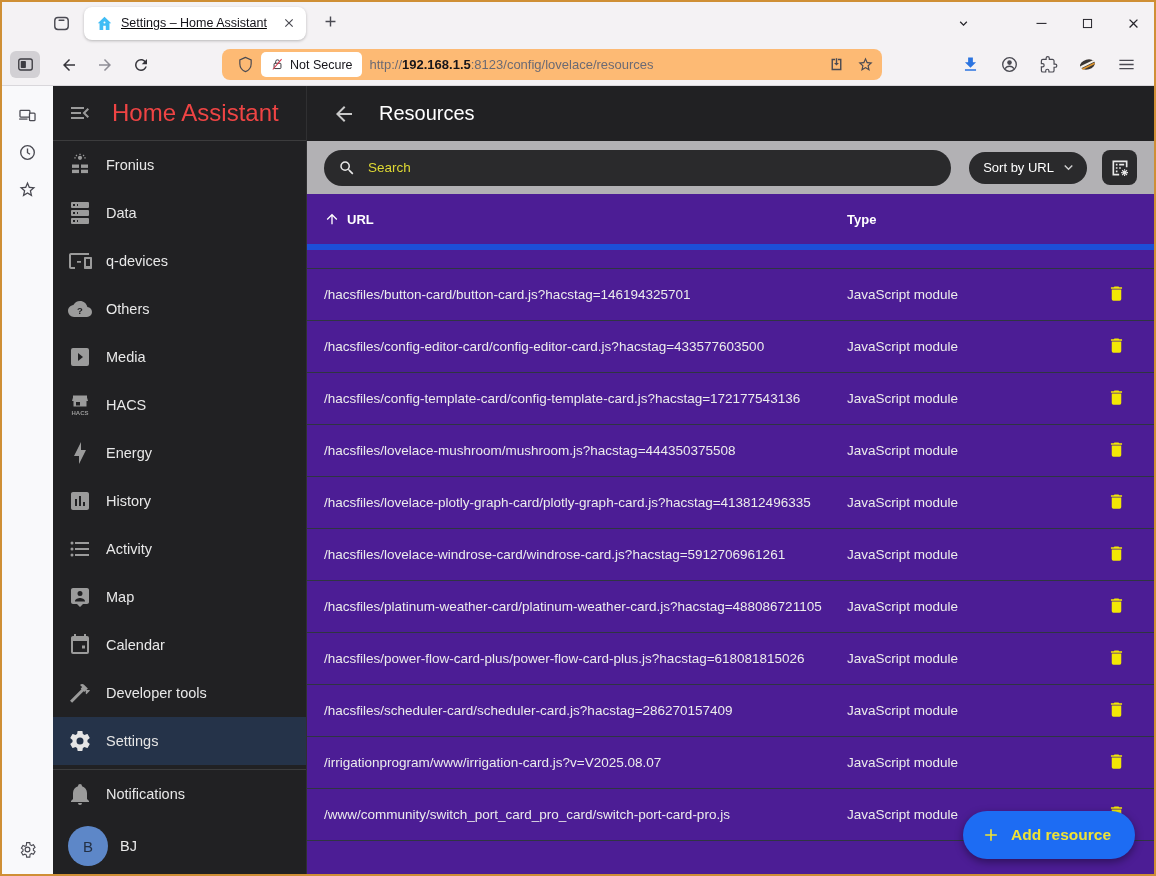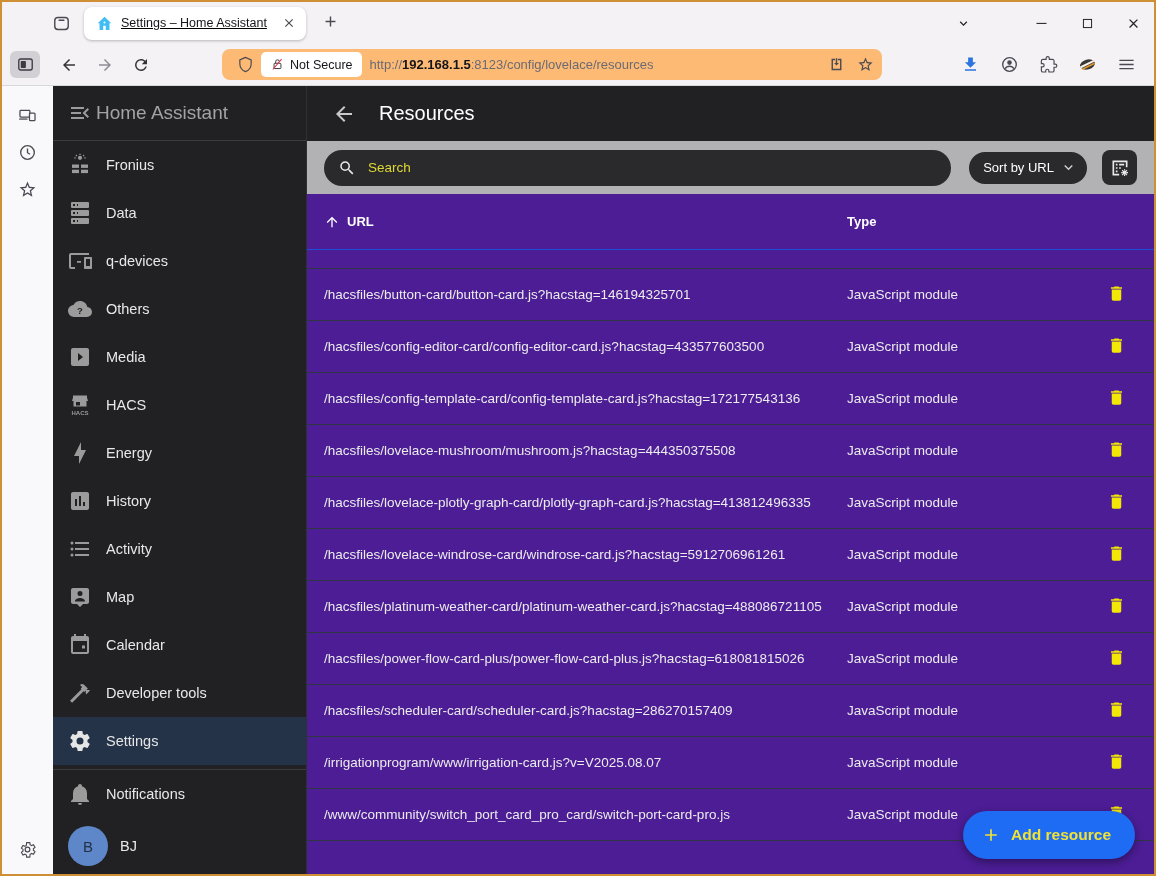--- a/index.html
+++ b/index.html
@@ -51,21 +51,21 @@
   .ffside{width:51px;background:#f9f9fb;display:flex;flex-direction:column;align-items:center;padding-top:14px;}
   .ffside .fsbtn{width:32px;height:30px;display:flex;align-items:center;justify-content:center;color:#4a4a52;background:none;border:none;margin-bottom:7px;}
   .ffside .fsbtn .ic{width:19px;height:19px;}
   .ffside .spacer{flex:1;}
   .ffside .fsbtn.gear{margin-bottom:10px;}
 
   
   .haside{width:254px;background:#212123;display:flex;flex-direction:column;border-right:1px solid rgba(255,255,255,0.07);}
   .haside-header{height:55px;display:flex;align-items:center;padding-left:15px;border-bottom:1px solid rgba(255,255,255,0.12);flex:none;}
   .haside-header .ic{width:24px;height:24px;color:#9b9b9b;}
-  .haside-title{margin-left:4px;font-size:19px;color:#a3a3a3;}
+  .haside-title{margin-left:20px;font-size:24px;color:#ef4444;}
   .s-item{display:flex;align-items:center;height:48px;padding-left:15px;flex:none;cursor:pointer;}
   .s-item .s-icon{width:24px;height:24px;color:#9b9b9b;flex:none;}
   .s-item .s-label{margin-left:14px;font-size:14.5px;font-weight:500;color:#e8e8e8;}
   .s-item.active{background:#253349;}
   .s-item.active .s-icon,.s-item.active .s-label{color:#e5e5e5;}
   .s-div{height:1px;background:rgba(255,255,255,0.12);margin:4px 0 0 0;flex:none;}
   .sbottom{margin-top:auto;padding-bottom:4px;}
   .profile{display:flex;align-items:center;height:56px;padding-left:15px;cursor:pointer;}
   .avatar{width:40px;height:40px;border-radius:50%;background:#5d87c8;color:#233044;font-size:15px;display:flex;align-items:center;justify-content:center;}
   .profile-name{margin-left:12px;font-size:14.5px;font-weight:500;color:#e8e8e8;}
@@ -77,21 +77,21 @@
   .page-title{margin-left:23px;font-size:20px;color:#fff;}
   .band{height:53px;background:#b2b1b4;display:flex;align-items:center;padding:0 17px;flex:none;}
   .searchbox{flex:1;height:36px;background:#2a2a2c;border-radius:18px;display:flex;align-items:center;padding:0 10px 0 14px;margin-right:18px;}
   .searchbox .ic{width:18px;height:18px;color:#e8e8e8;flex:none;}
   .searchbox input{flex:1;background:transparent;border:none;outline:none;color:#fff;font-size:13.5px;margin-left:10px;}
   .searchbox input::placeholder{color:#ded833;opacity:1;}
   .sortbtn{height:32px;border-radius:16px;background:#2a2a2c;color:#fff;font-size:13px;border:none;display:flex;align-items:center;gap:6px;padding:0 10px 0 14px;margin-right:15px;}
   .sortbtn .ic{width:17px;height:17px;color:#cfcfcf;}
   .gridbtn{width:35px;height:35px;border-radius:8px;background:#2a2a2c;border:none;display:flex;align-items:center;justify-content:center;color:#e8e8e8;}
   .gridbtn .ic{width:20px;height:20px;}
-  .thead{height:56px;display:flex;align-items:center;border-bottom:1px solid #1d4ed8;flex:none;font-weight:bold;font-size:13px;color:#fff;}
+  .thead{height:56px;display:flex;align-items:center;border-bottom:6px solid #1d4ed8;flex:none;font-weight:bold;font-size:13px;color:#fff;}
   .thead .cell-url{display:flex;align-items:center;gap:7px;}
   .thead .ic{width:16px;height:16px;color:#fff;}
   .cell-url{flex:1;padding-left:17px;min-width:0;white-space:nowrap;overflow:hidden;}
   .cell-type{width:260px;flex:none;}
   .cell-del{width:47px;flex:none;display:flex;justify-content:flex-start;}
   .row-partial{height:19px;border-bottom:1px solid #2f3542;flex:none;}
   .t-row{height:52px;display:flex;align-items:center;border-bottom:1px solid #2f3542;flex:none;font-size:13.5px;color:#ececec;}
   .del-btn{background:none;border:none;padding:0;color:#f2e705;}
   .del-btn .ic{width:19px;height:19px;}
   .fab{position:absolute;right:19px;bottom:15px;height:48px;border-radius:24px;background:#1d6cf3;border:none;display:flex;align-items:center;gap:10px;padding:0 24px 0 18px;box-shadow:0 3px 8px rgba(0,0,0,.4);cursor:pointer;}

